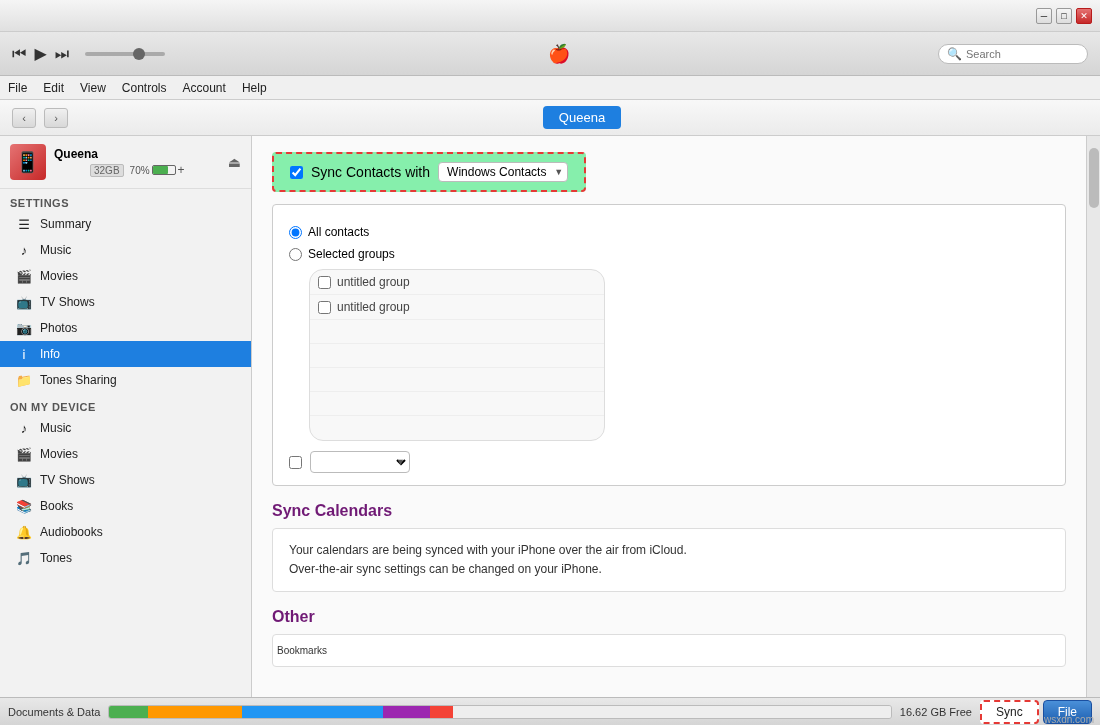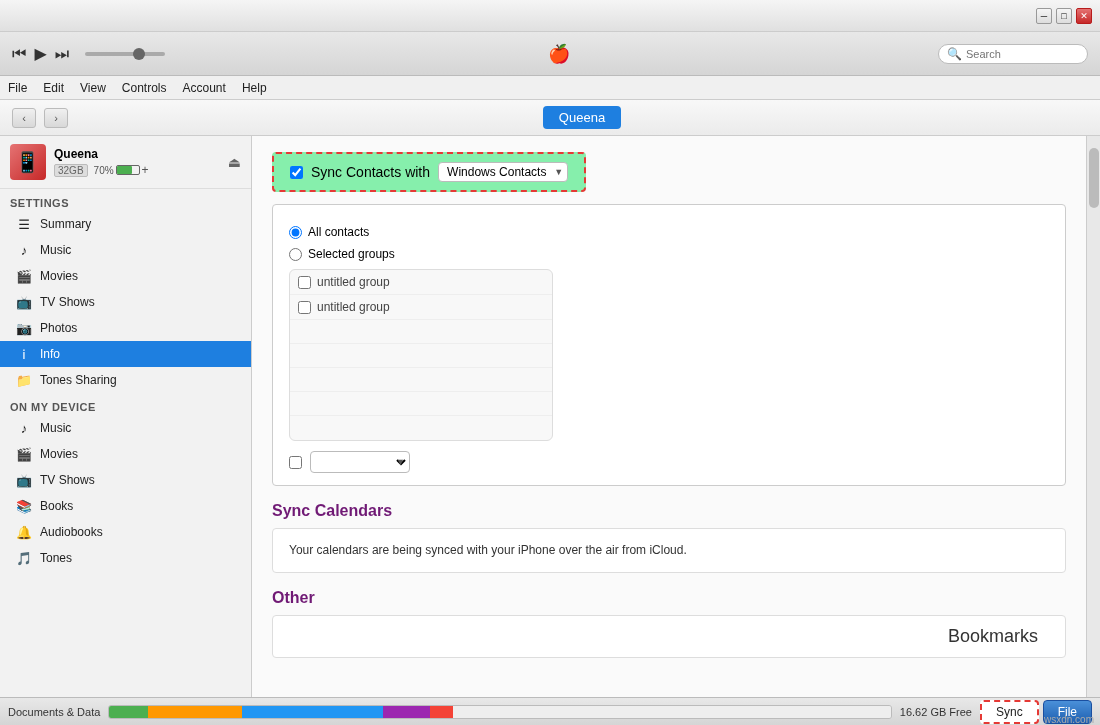--- a/index.html
+++ b/index.html
@@ -192,22 +192,23 @@
       border: 1px solid #ccc;
       border-radius: 4px;
       padding: 12px 16px;
       margin-bottom: 16px;
     }
     .radio-row { display: flex; align-items: center; gap: 6px; margin-bottom: 8px; font-size: 12px; cursor: pointer; margin-top: 8px; }
     .radio-row input[type=radio] { cursor: pointer; }
 
     .groups-list {
       border: 1px solid #ddd;
-      border-radius: 6px;
-      width: 264px;
+      border-radius: 14px;
+      margin-left: 20px;
+      width: 296px;
       background: #f8f8f8;
     }
     .group-item {
       display: flex; align-items: center; gap: 6px;
       padding: 5px 8px;
       font-size: 12px;
       color: #444;
       border-bottom: 1px solid #eee;
     }
     .group-item:last-child { border-bottom: none; }
@@ -239,24 +240,23 @@
       color: #333;
       line-height: 1.6;
       margin-bottom: 16px;
     }
 
     
     .bookmarks-row {
       background: white;
       border: 1px solid #ddd;
       border-radius: 4px;
-      padding: 10px 27px;
-      font-size: 18px;
+      padding: 10px 4px;
+      font-size: 10px;
       color: #333;
-      text-align: right;
     }
 
     
     .bottom-bar {
       height: 28px;
       background: linear-gradient(to bottom, #e8e8e8, #d5d5d5);
       border-top: 1px solid #bbb;
       display: flex;
       align-items: center;
       padding: 8px 8px;
@@ -327,21 +327,21 @@
 <div class="main-layout">
 
   <div class="sidebar">
 
     <div class="sidebar-device">
       <div class="device-icon">
         <span style="font-size:20px;">📱</span>
       </div>
       <div class="device-info">
         <div class="device-name">Queena</div>
-        <div style="display:flex; align-items:center; gap:6px; margin-top:2px;">
+        <div style="display:flex; align-items:center; gap:6px; margin-top:2px;margin-left:36px;">
           <span class="device-capacity">32GB</span>
           <div class="device-battery">
             <span>70%</span>
             <div class="battery-bar">
               <div class="battery-fill"></div>
             </div>
             <span style="font-size:12px; color:#555;">+</span>
           </div>
         </div>
       </div>
@@ -453,20 +453,21 @@
             <option></option>
           </select>
           <span class="dropdown-arrow">▼</span>
         </div>
       </div>
     </div>
 
     <div class="section-title">Sync Calendars</div>
     <div class="info-box">
       <div>Your calendars are being synced with your iPhone over the air from iCloud.</div>
+      <div>Over-the-air sync settings can be changed on your iPhone.</div>
     </div>
 
     <div class="section-title">Other</div>
     <div class="bookmarks-row">
       <span>Bookmarks</span>
     </div>
   </div>
 
   <div class="scrollbar-track">
     <div class="scrollbar-thumb"></div>

